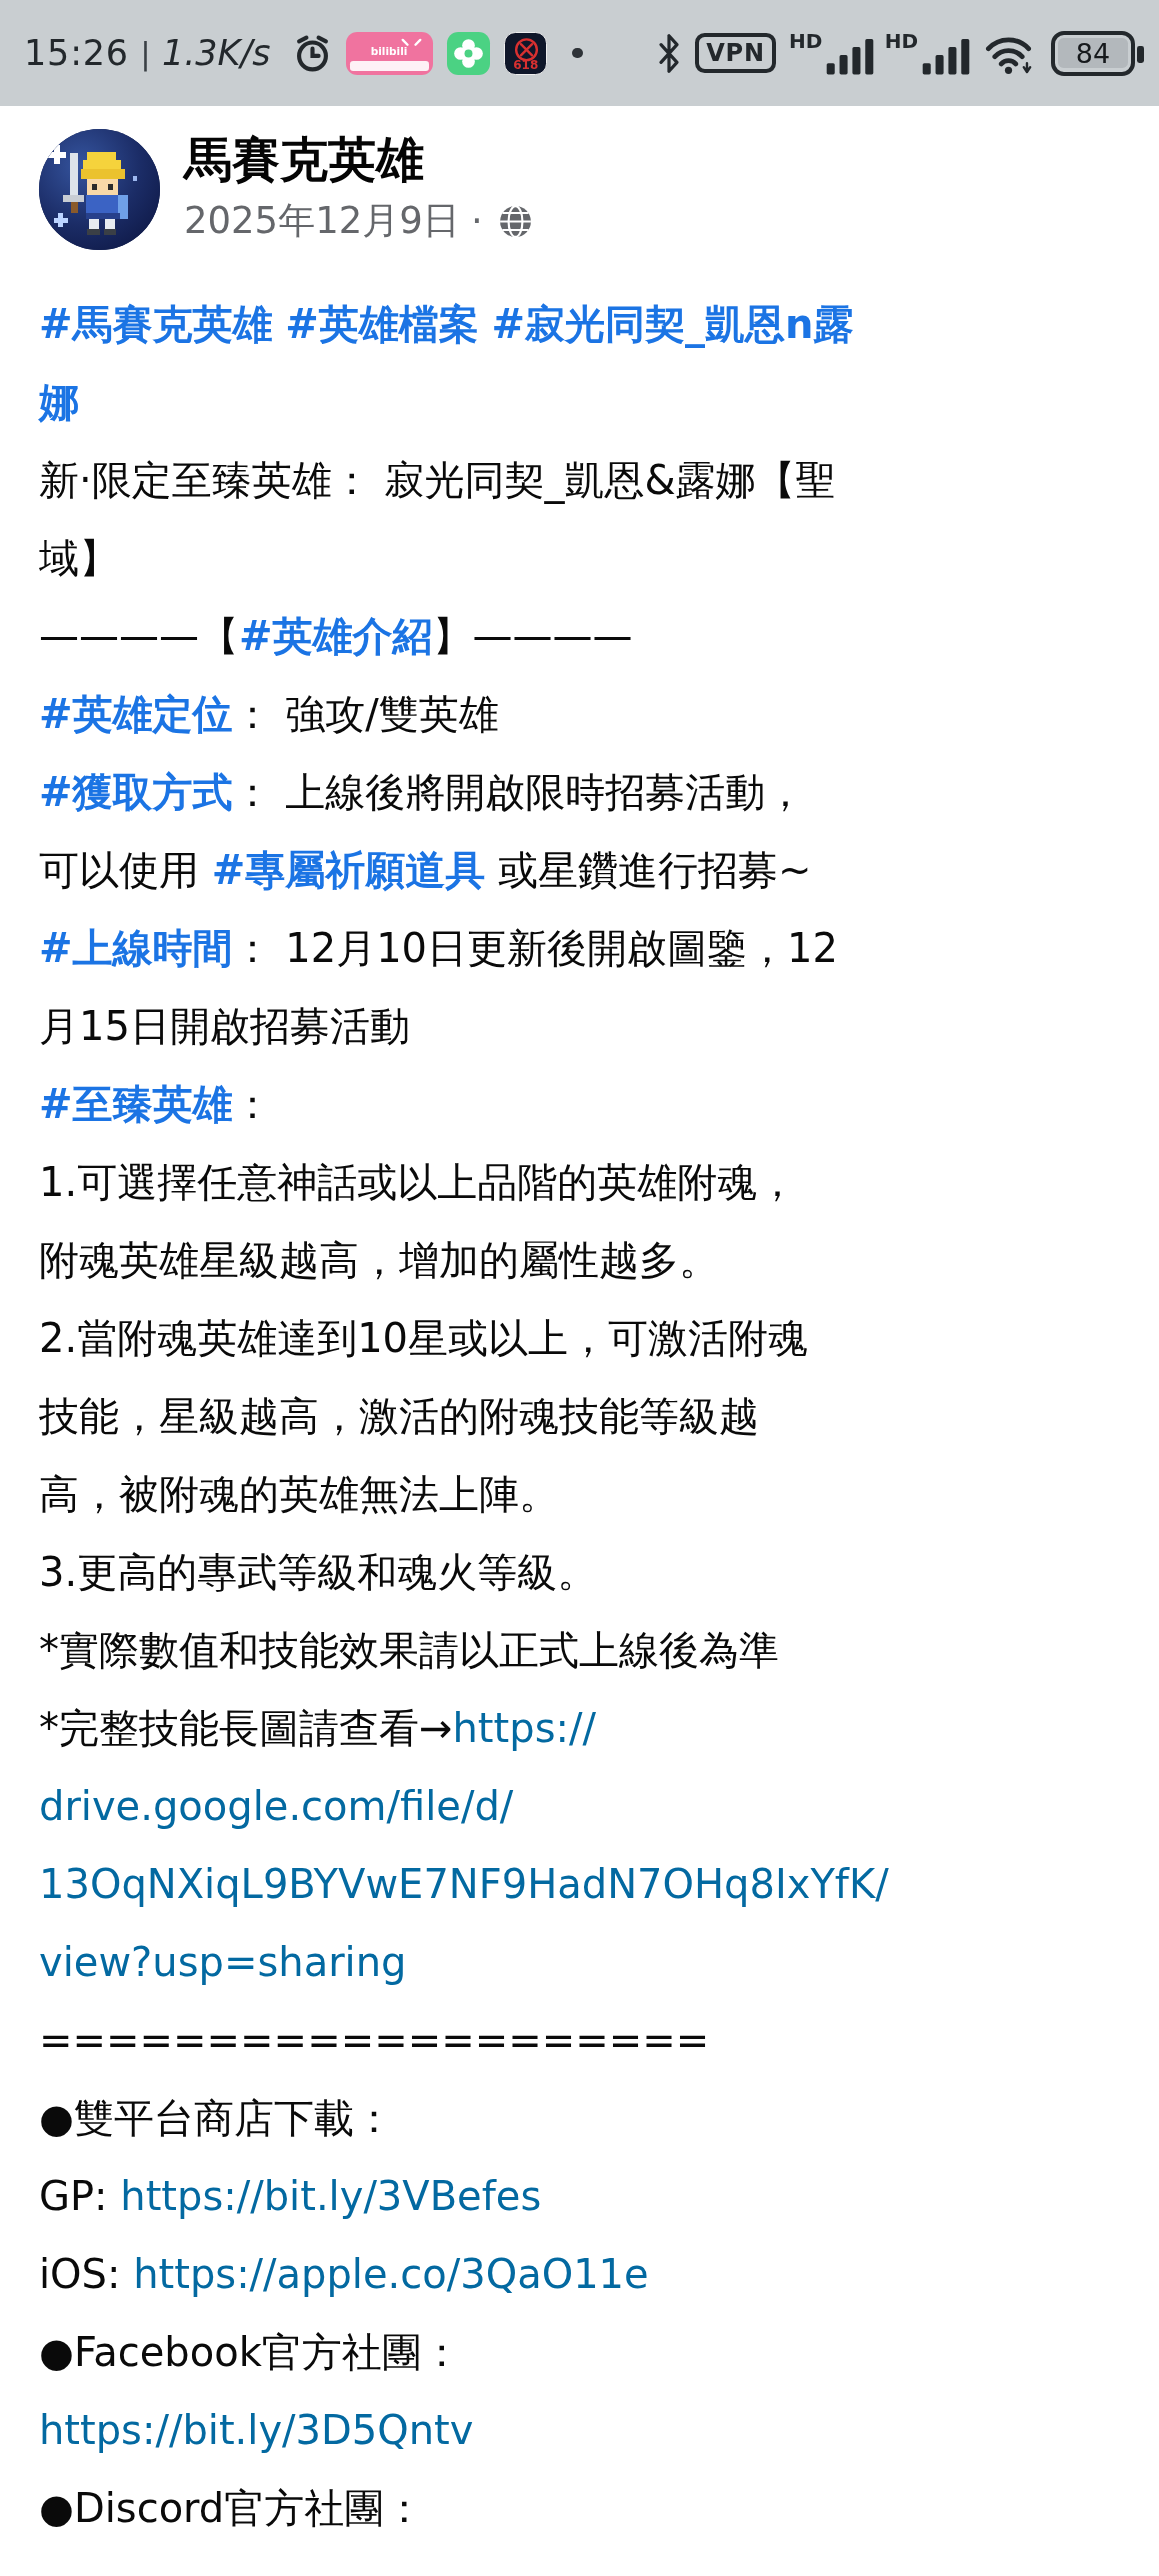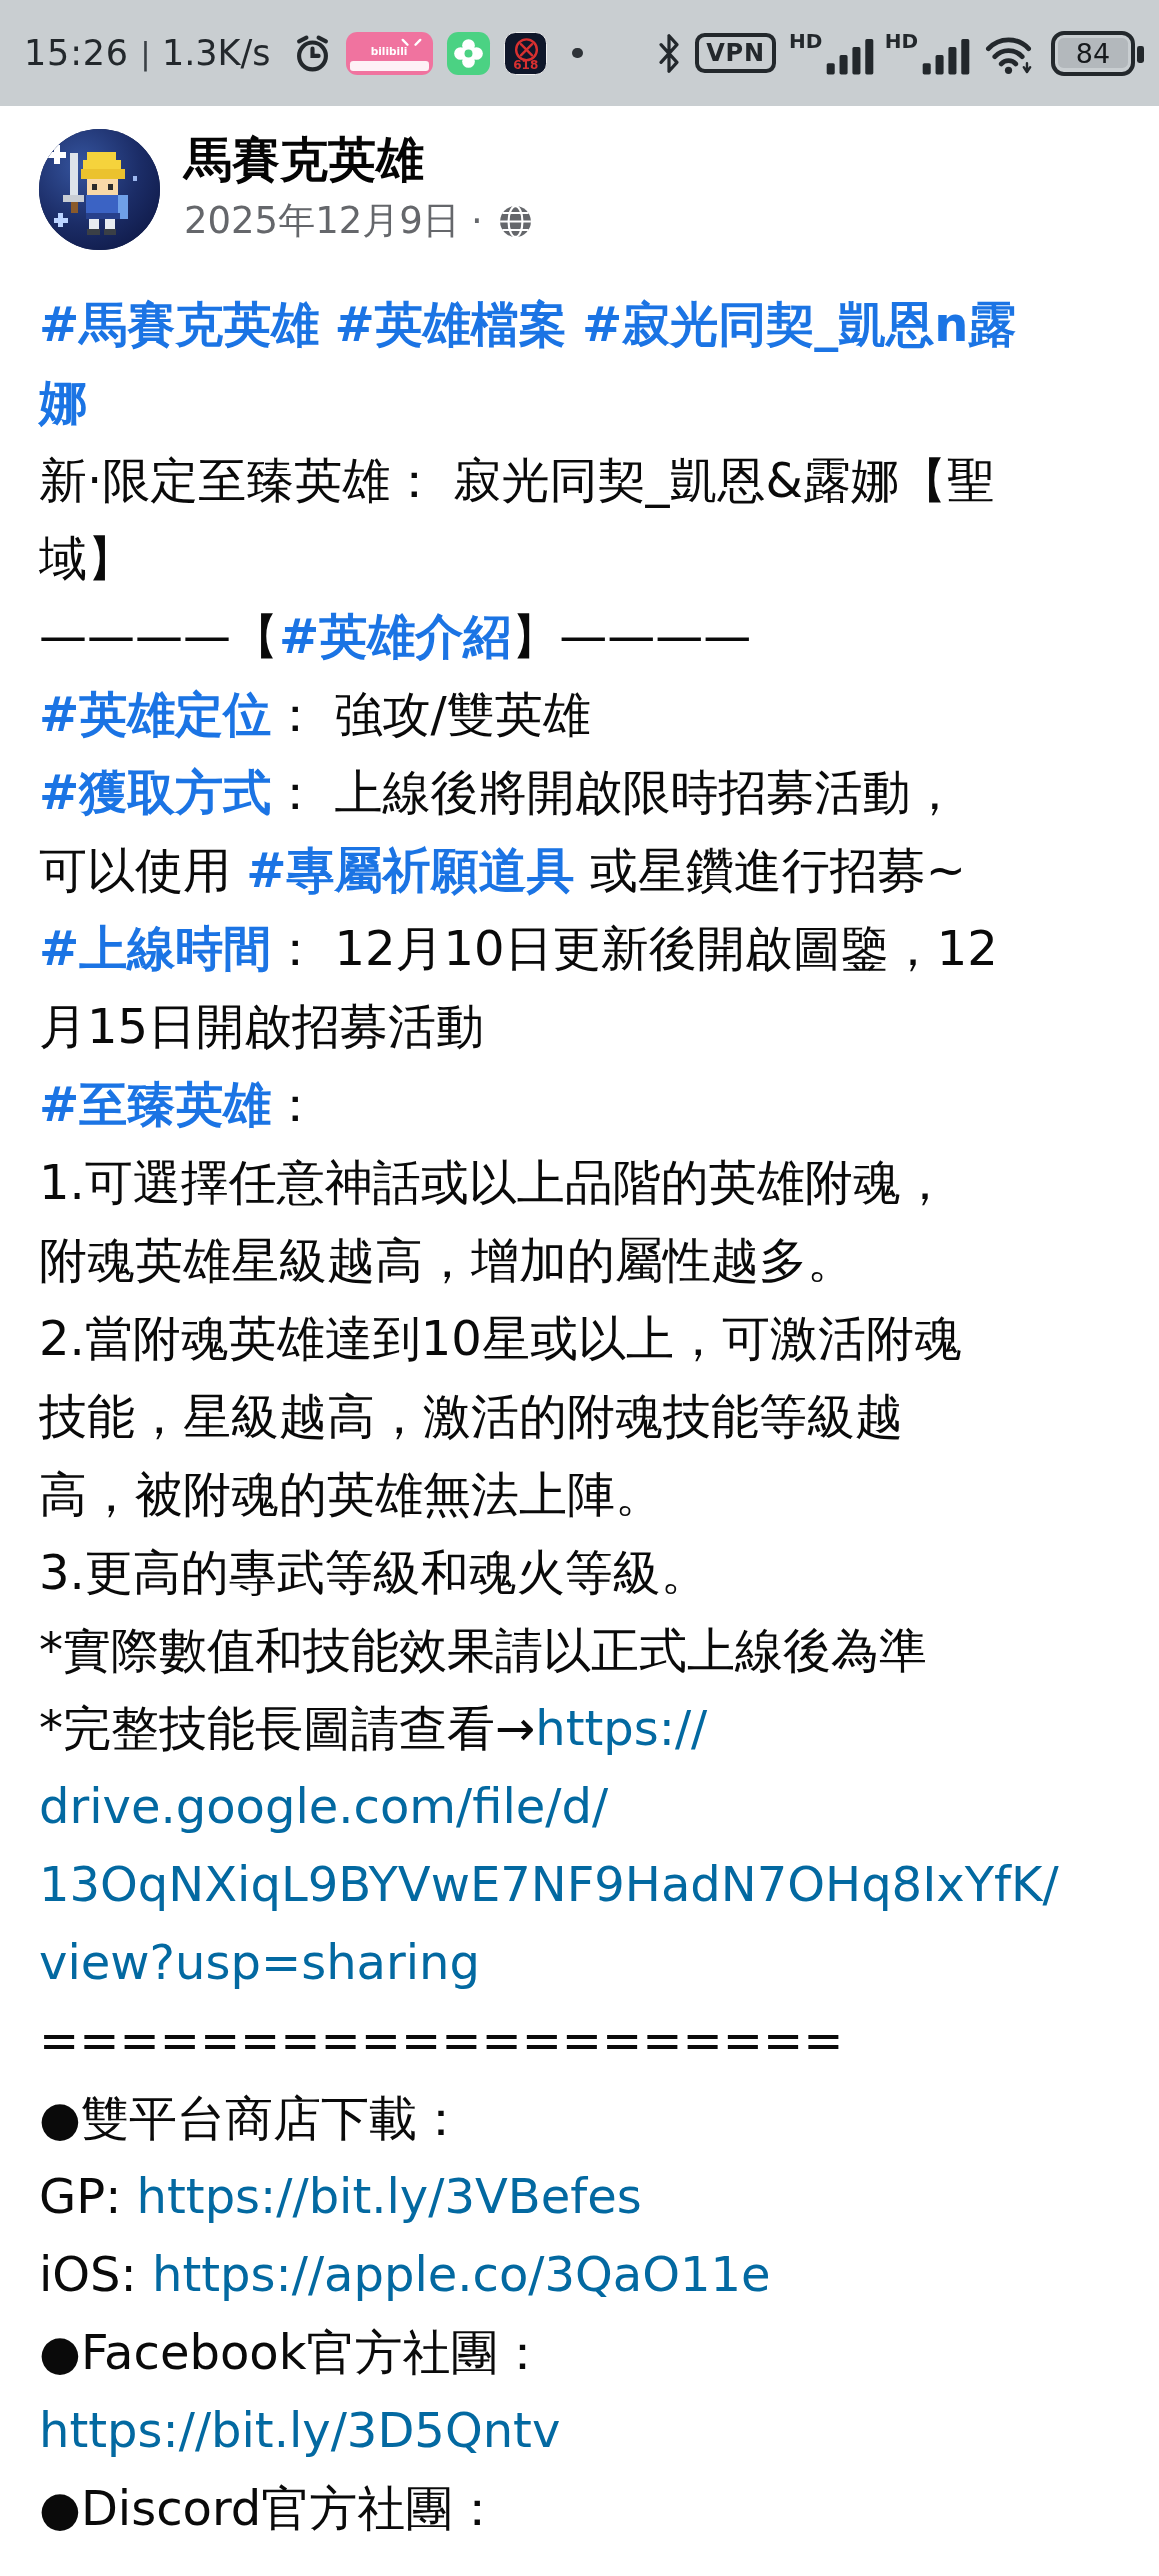--- a/index.html
+++ b/index.html
@@ -10,21 +10,21 @@
   }
   
   .status-bar{
     height:106px;background:#C9CED1;color:#23282C;
     display:flex;align-items:center;justify-content:space-between;
     padding:0 24px;box-sizing:border-box;font-size:35px;
   }
   .sb-left,.sb-right{display:flex;align-items:center;}
   .sb-time{font-weight:400;letter-spacing:0.8px;}
   .sb-sep{margin:0 11.3px;font-size:31px;color:#3a4045;}
-  .sb-speed{margin-right:16px;}
+  .sb-speed{margin-right:16px;font-style:italic;}
   .sb-icon{display:inline-flex;align-items:center;justify-content:center;margin:0 6.4px;}
   .app-icon{width:43px;height:43px;border-radius:11.3px;margin:0 7.2px;position:relative;overflow:hidden;flex:0 0 auto;}
   .app-bili{background:#F0739F;padding-left:44px;}
   .app-bili .tvtxt{position:absolute;top:13px;left:0;right:0;text-align:center;color:#fff;font-weight:bold;font-size:10.5px;}
   .app-bili .banner{position:absolute;bottom:3.2px;left:4px;right:4px;height:10.5px;background:rgba(255,255,255,.9);border-radius:3.2px;}
   .app-green{background:#4BD283;display:flex;align-items:center;justify-content:center;}
   .app-618{background:#0f172a;border:0.8px solid #eee;box-sizing:border-box;}
   .app-618 .n618{position:absolute;bottom:1.6px;left:0;right:0;text-align:center;color:#D83030;font-size:12px;font-weight:bold;}
   .notif-dot{width:10.5px;height:10.5px;border-radius:50%;background:#2E3338;margin-left:17.7px;}
   .vpn-badge{
@@ -50,21 +50,21 @@
   }
   .avatar{width:121px;height:121px;border-radius:50%;overflow:hidden;flex:0 0 auto;background:#12214f;}
   .header-text{margin-left:24px;}
   .author-name{font-size:48px;font-weight:bold;color:#050505;line-height:1.15;}
   .post-meta{margin-top:9.7px;font-size:37px;color:#65676B;display:flex;align-items:center;}
   .post-meta .dot-sep{margin:0 11.3px;}
   .globe{margin-left:3.2px;display:inline-flex;}
   
   .post-body{padding:21px 39px 0;box-sizing:border-box;}
   .line{
-    height:78px;line-height:78px;font-size:48px;color:#0A0A0A;
+    height:78px;line-height:78px;font-size:40px;color:#0A0A0A;
     white-space:pre;font-weight:500;
   }
   .seg-hashtag{color:#1B74E4;font-weight:700;}
   .seg-link{color:#0369a1;font-weight:400;}
   .seg-text{color:#0A0A0A;}
 </style>
 </head>
 <body>
 
 <div class="status-bar">

